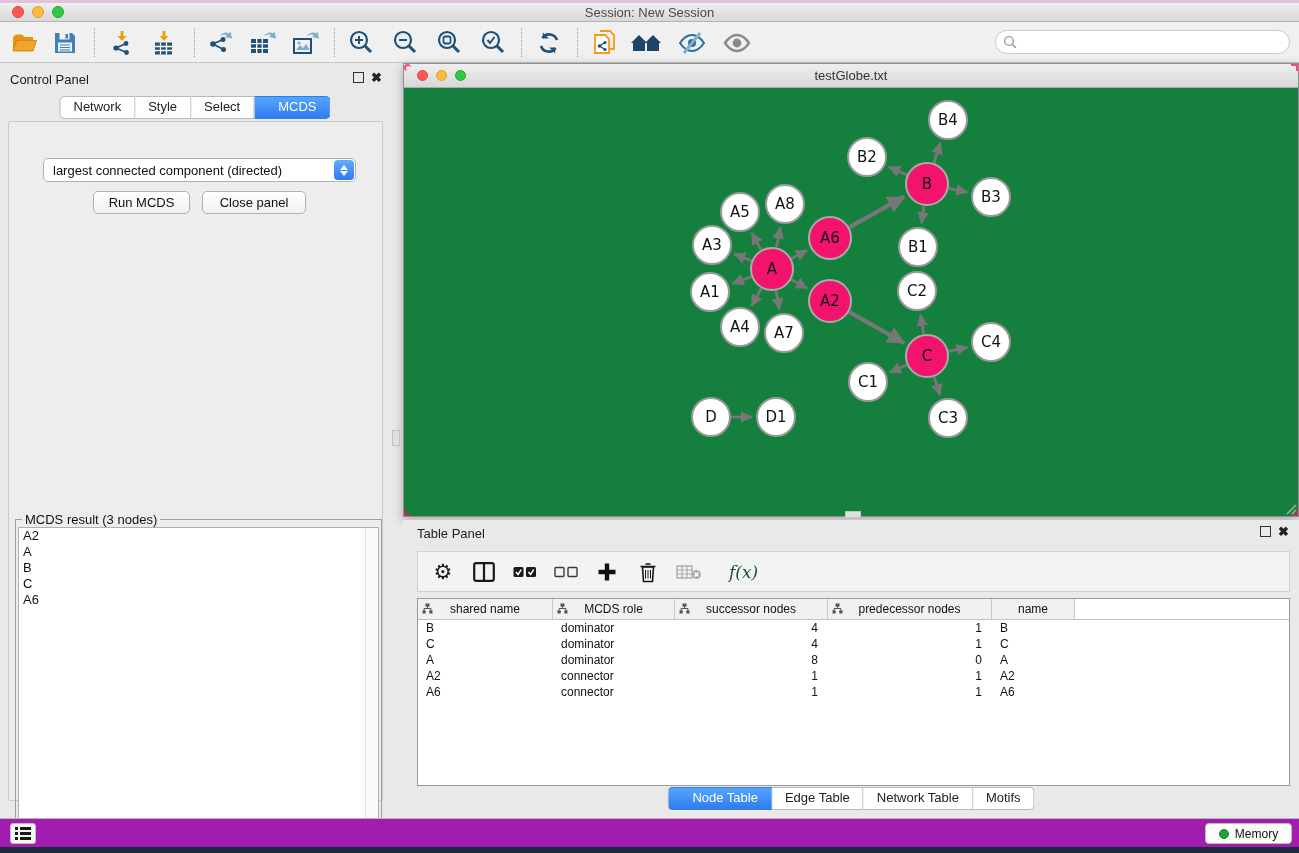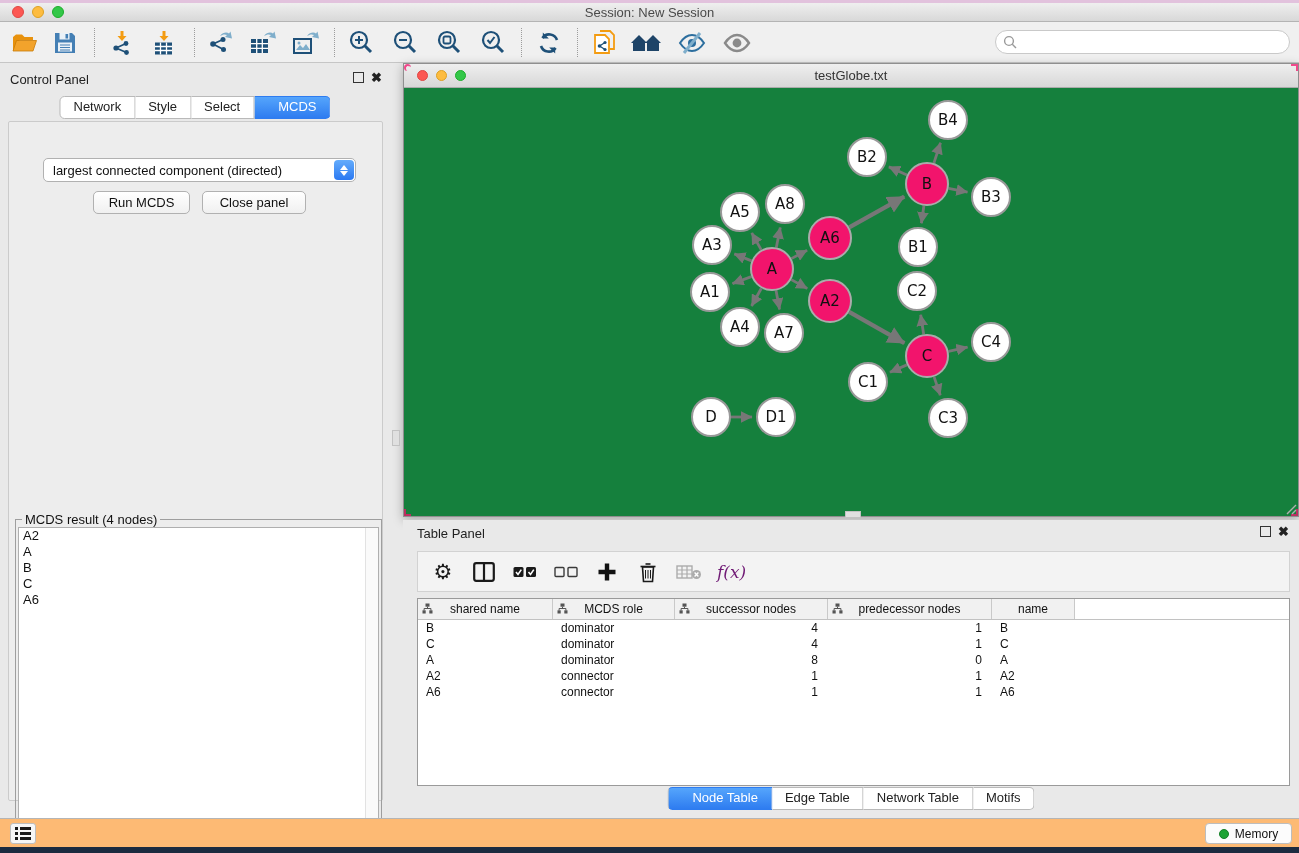--- a/index.html
+++ b/index.html
@@ -84,37 +84,37 @@
   .split-handle-h { left:845px; top:511px; width:16px; height:7px; background:#E0E0E0; border:1px solid #C2C2C2; }
 
   
   #table-panel { left:403px; top:520px; width:896px; height:298px; background:#E9E9E9; }
   #tp-title { position:absolute; left:14px; top:6px; }
   #tp-btns { right:10px; top:6px; }
   #tp-toolbar { position:absolute; left:14px; top:31px; width:873px; height:41px; background:#F3F3F3;
     border:1px solid #D2D2D2; display:flex; align-items:center; padding-left:12px; gap:15px; }
   .tpt-icon { width:26px; height:26px; display:flex; align-items:center; justify-content:center; }
   #gear-glyph { font-size:21px; color:#1A1A1A; line-height:22px; }
-  #fx-label { font-family:"DejaVu Serif", serif; font-style:italic; font-size:17px; color:#701a75; }
+  #fx-label { font-family:"DejaVu Serif", serif; font-style:italic; font-size:17px; color:#14532d;margin-left:12px; }
 
   #data-table { position:absolute; left:14px; top:78px; width:873px; height:188px; background:#FFF; border:1px solid #9A9A9A; overflow:hidden; }
   #t-head { display:flex; height:21px; border-bottom:1px solid #C2C2C2; }
   .th { position:relative; background:#F1F1F1; border-right:1px solid #C9C9C9; font-size:12px; color:#111;
     display:flex; align-items:center; justify-content:center; }
   .th .h-icon { position:absolute; left:4px; top:4px; }
   .th-fill { flex:1; background:#FFF; }
   .t-row { display:flex; height:16px; align-items:center; }
   .td { font-size:12px; color:#111; overflow:hidden; white-space:nowrap; }
   .td.al { text-align:left; padding-left:8px; }
   .td.ar { text-align:right; padding-right:10px; }
 
   #tp-tabs { bottom:8px; left:50%; transform:translateX(-50%); }
 
   
-  #statusbar { left:0; top:818px; width:1299px; height:29px; background:#fdba74; border-top:1px solid #B5B5B5; }
+  #statusbar { left:0; top:818px; width:1299px; height:29px; background:#a21caf; border-top:1px solid #B5B5B5; }
   #list-btn { position:absolute; left:10px; top:4px; width:26px; height:21px; background:#F6F6F6;
     border:1px solid #BDBDBD; border-radius:3px; display:flex; align-items:center; justify-content:center; }
   #memory-btn { position:absolute; right:7px; top:4px; width:87px; height:21px; background:#FCFCFC;
     border:1px solid #BDBDBD; border-radius:4px; display:flex; align-items:center; justify-content:center; gap:6px;
     font-size:12px; color:#111; }
   #memory-dot { width:10px; height:10px; border-radius:50%; background:#1DA335; border:1px solid #158028; }
   #desktop-bottom { left:0; top:847px; width:1299px; height:6px; background:#1B2B40; }
 </style>
 </head>
 <body>
@@ -280,21 +280,21 @@
     <div id="criterion-select">
       <span>largest connected component (directed)</span>
       <span id="criterion-stepper">
         <span class="chev up"></span>
           <span class="chev down"></span>
       </span>
     </div>
     <div id="run-btn" class="mac-btn">Run MCDS</div>
     <div id="closepanel-btn" class="mac-btn">Close panel</div>
     <div id="result-box">
-      <span id="result-legend">MCDS result (4 nodes)</span>
+      <span id="result-legend">MCDS result (3 nodes)</span>
       <div id="result-list">
         <div class="result-item">A2</div>
           <div class="result-item">A</div>
           <div class="result-item">B</div>
           <div class="result-item">C</div>
           <div class="result-item">A6</div>
           <div id="result-scroll"></div>
       </div>
     </div>
   </div>

